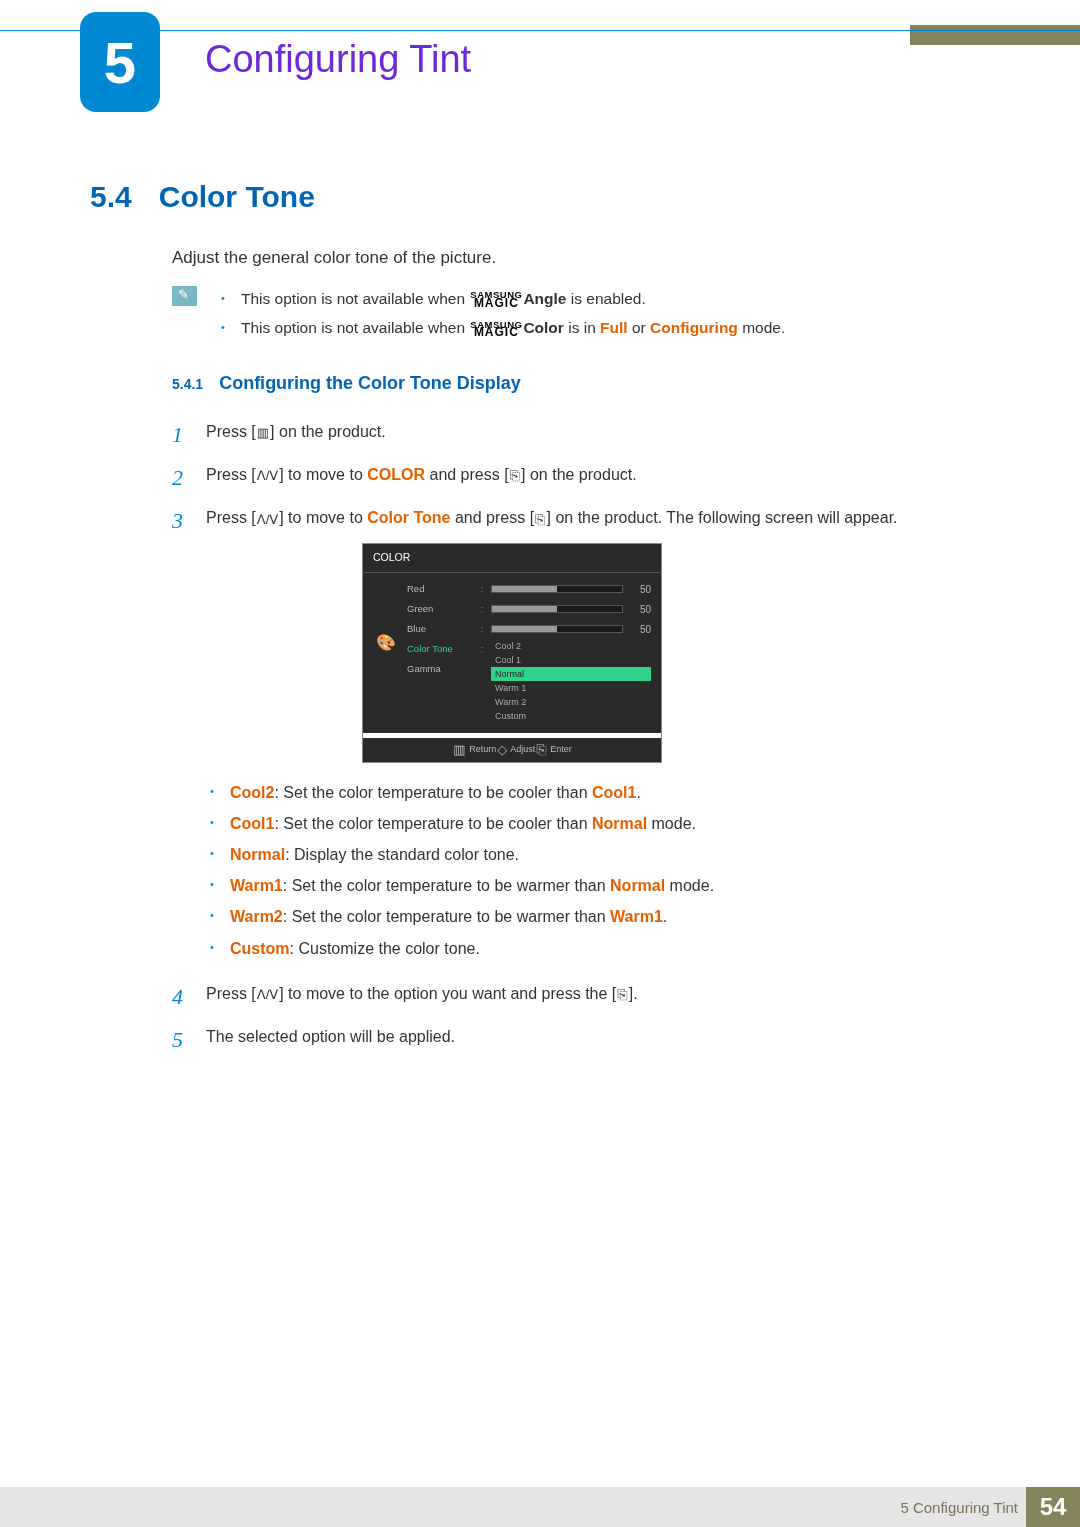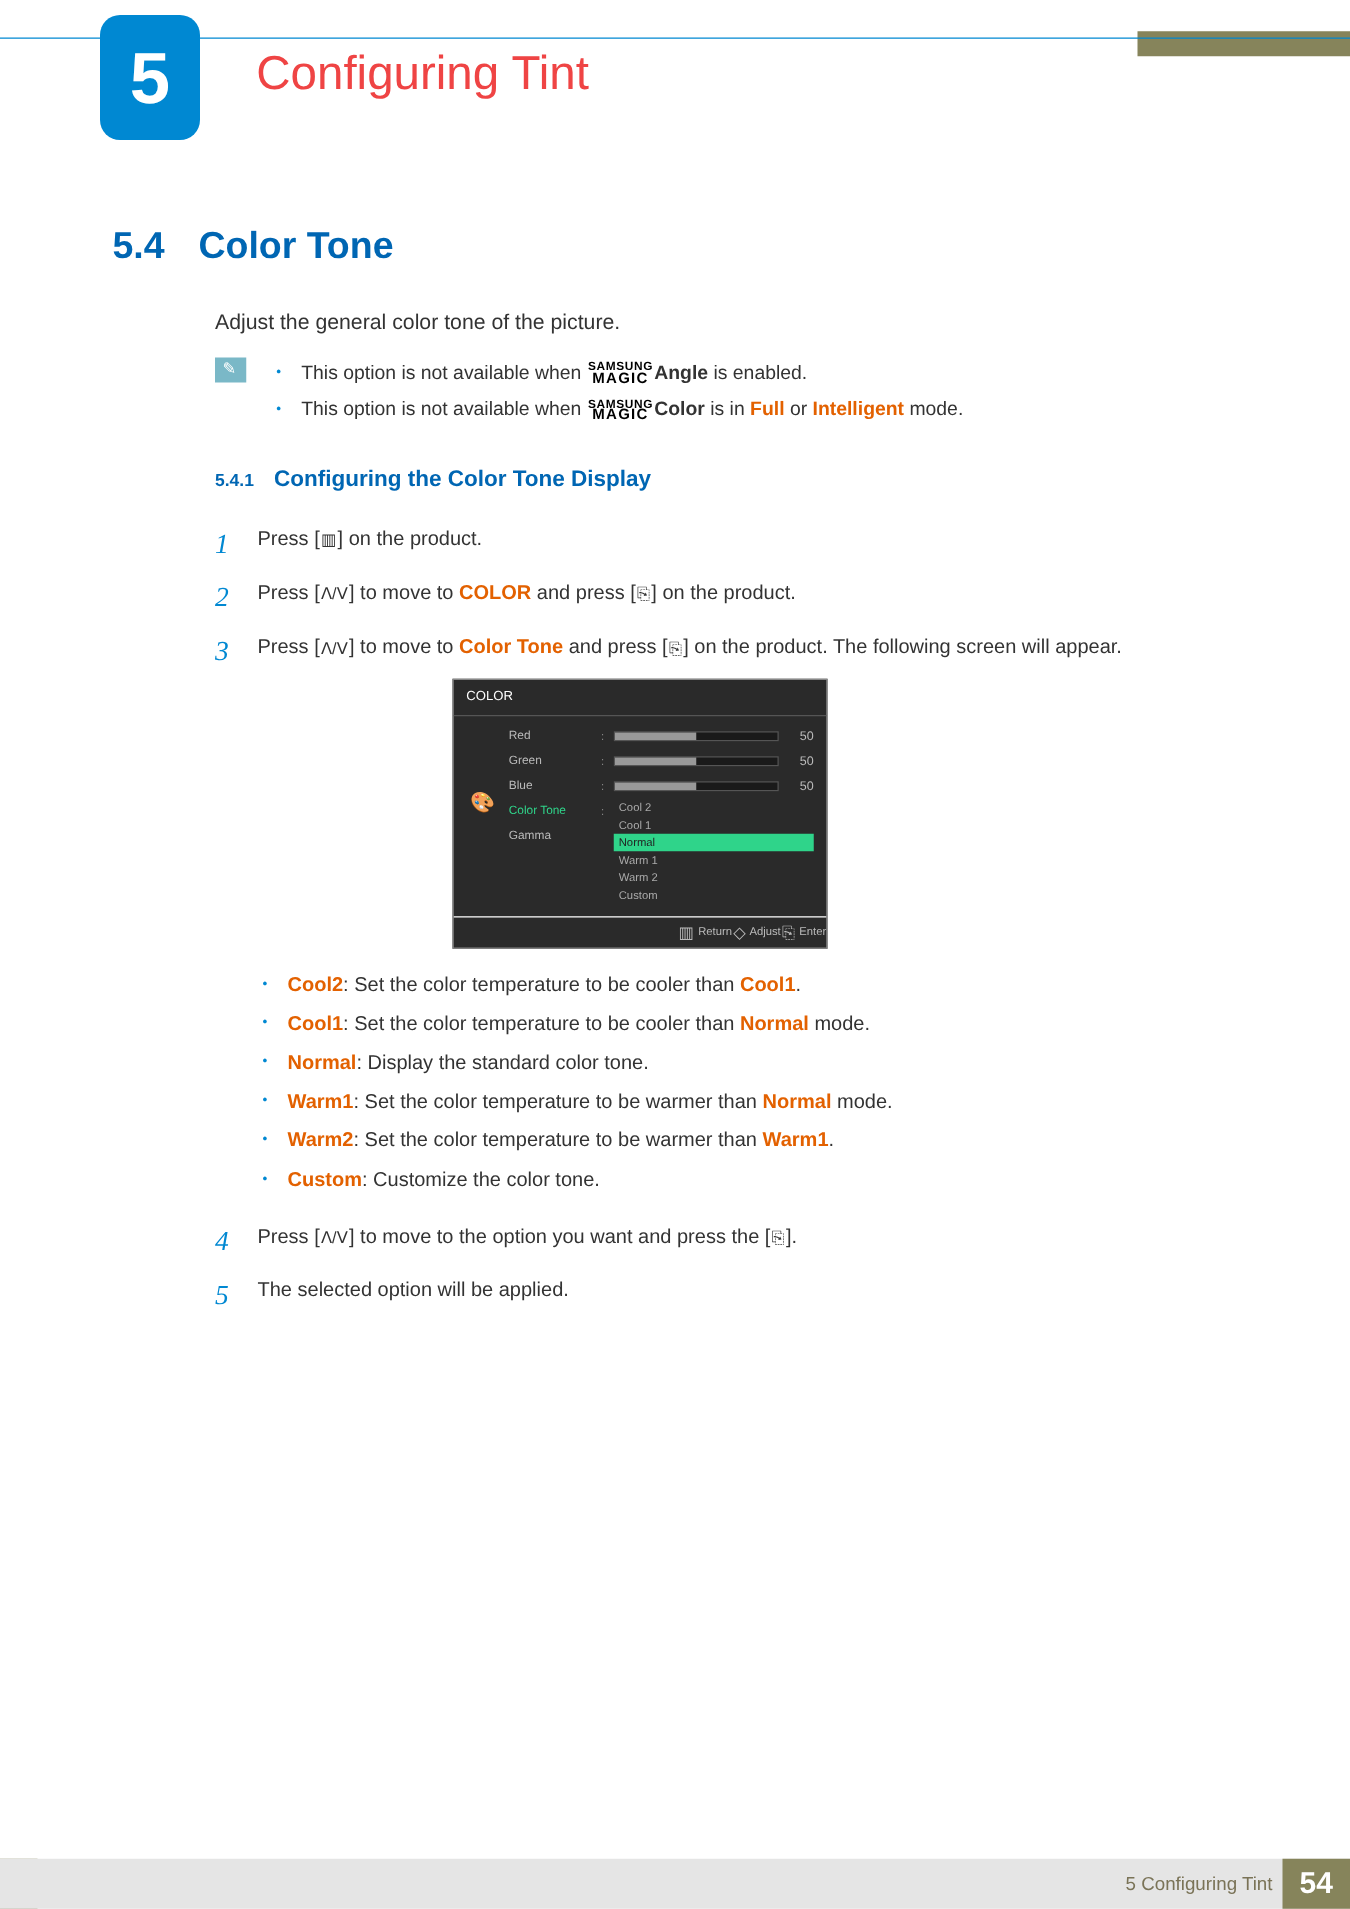--- a/index.html
+++ b/index.html
@@ -34,21 +34,21 @@
     font-size: 58px;
     font-weight: bold;
     display: flex;
     align-items: center;
     justify-content: center;
   }
   .chapter-title {
     position: absolute;
     top: 38px; left: 205px;
     font-size: 38px;
-    color: #ef4444;
+    color: #6d28d9;
   }
   .content {
     position: absolute;
     top: 180px;
     left: 90px;
     right: 80px;
   }
   .h2-row { display: flex; align-items: baseline; gap: 27px; margin-bottom: 34px; }
   .h2-num { color: #0066b3; font-size: 30px; font-weight: bold; }
   .h2-text { color: #0066b3; font-size: 30px; font-weight: bold; }
@@ -102,21 +102,21 @@
   .osd-mid { width: 18px; text-align:center; }
   .osd-mid .c { height:20px; display:flex; align-items:center; justify-content:center; font-size:9px; color:#888;}
   .osd-right { flex:1; }
   .osd-slider { height:20px; display:flex; align-items:center; gap:6px; }
   .osd-track { flex:1; height:8px; background:#1a1a1a; border:1px solid #555; position:relative; }
   .osd-fill { position:absolute; left:0; top:0; bottom:0; width:50%; background:#999; }
   .osd-val { width:22px; color:#bbb; font-size:10px; text-align:right; }
   .osd-opts { margin-top:0; }
   .osd-opt { height:14px; font-size:9px; color:#aaa; padding-left:4px; display:flex; align-items:center; }
   .osd-opt.sel { background:#2fd48a; color:#222; }
-  .osd-foot { border-top:1px solid #ffffff; display:flex; justify-content:flex-end; padding:4px 0; font-size:9px; color:#bbb; }
+  .osd-foot { border-top:5px solid #ffffff; display:flex; justify-content:center; padding:4px 0; font-size:9px; color:#bbb; }
   .osd-foot span::before { margin-right:4px; }
 
   
   .footer {
     position:absolute; bottom:0; left:0; right:0; height:40px;
     background:#e5e5e5; display:flex; align-items:center; justify-content:flex-end;
     padding-right:0;
   }
   .footer-text { color:#7a7357; font-size:15px; margin-right:8px; }
   .footer-page { background:#86845b; color:#fff; font-size:24px; width:54px; height:40px; display:flex; align-items:center; justify-content:center; font-weight:bold; }
@@ -139,21 +139,21 @@
 
   <p class="intro">Adjust the general color tone of the picture.</p>
 
   <div class="note-block">
     <div class="note-icon"></div>
     <ul class="note-list">
       <li>
         <span>This option is not available when </span><span class="magic"><span class="s">SAMSUNG</span><span class="m">MAGIC</span></span><span class="bold">Angle</span><span> is enabled.</span>
       </li>
       <li>
-        <span>This option is not available when </span><span class="magic"><span class="s">SAMSUNG</span><span class="m">MAGIC</span></span><span class="bold">Color</span><span> is in </span><span class="orange">Full</span><span> or </span><span class="orange">Intelligent</span><span> mode.</span>
+        <span>This option is not available when </span><span class="magic"><span class="s">SAMSUNG</span><span class="m">MAGIC</span></span><span class="bold">Color</span><span> is in </span><span class="orange">Full</span><span> or </span><span class="orange">Configuring</span><span> mode.</span>
       </li>
     </ul>
   </div>
 
   <div class="h3-row">
     <span class="h3-num">5.4.1</span>
     <span class="h3-text">Configuring the Color Tone Display</span>
   </div>
 
   <ol class="steps">

